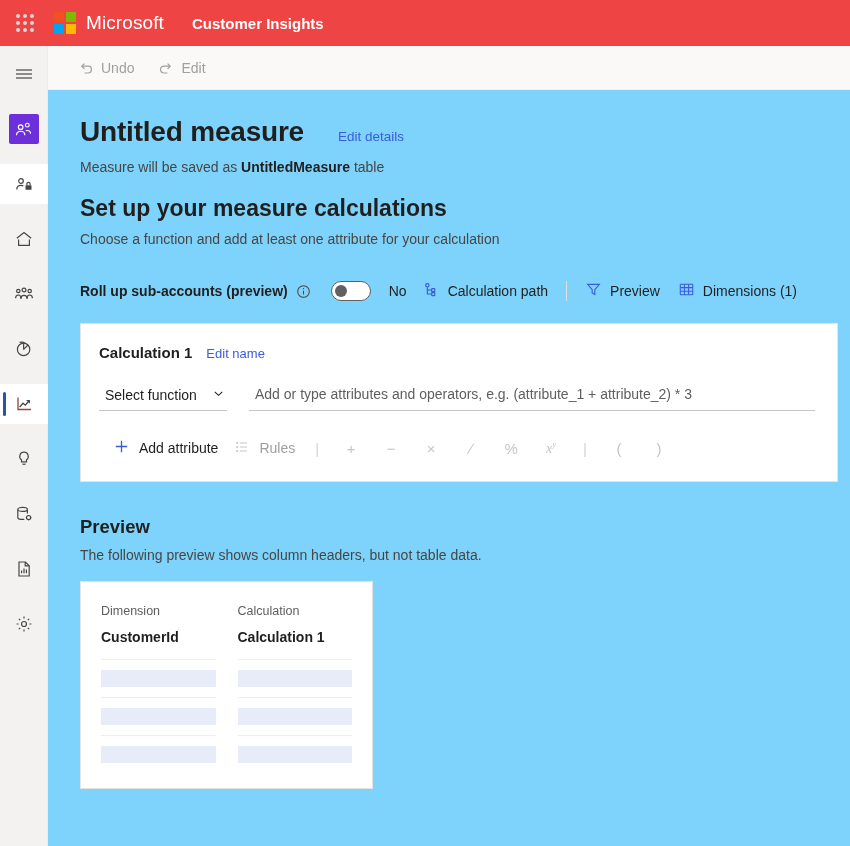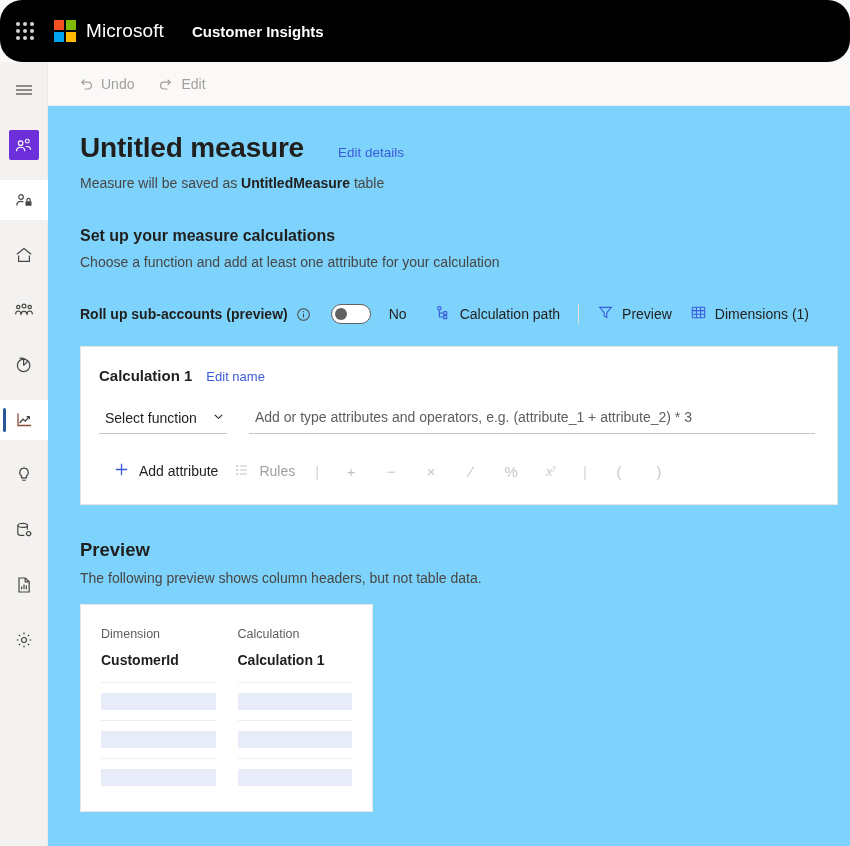--- a/index.html
+++ b/index.html
@@ -7,24 +7,23 @@
   body {
     width:850px; height:846px;
     background:#faf9f8;
     font-family:"Liberation Sans", sans-serif;
     color:#201f1e;
     overflow:hidden;
   }
 
   
   .topbar {
-    height:62px; background:#000000;
+    height:46px; background:#ef4444;
     display:flex; align-items:center;
     padding-left:10px;
-    border-radius:22px;
   }
   .waffle { width:30px; height:30px; display:flex; align-items:center; justify-content:center; cursor:pointer; }
   .waffle-grid { display:grid; grid-template-columns:repeat(3,4px); grid-template-rows:repeat(3,4px); gap:3px; }
   .waffle-grid i { display:block; width:4px; height:4px; background:#d6d6d6; border-radius:50%; }
   .ms-logo { display:grid; grid-template-columns:repeat(2,10px); grid-template-rows:repeat(2,10px); gap:2px; margin-left:14px; }
   .ms-logo i { display:block; }
   .ms-logo i:nth-child(1){background:#f25022;}
   .ms-logo i:nth-child(2){background:#7fba00;}
   .ms-logo i:nth-child(3){background:#00a4ef;}
   .ms-logo i:nth-child(4){background:#ffb900;}
@@ -73,27 +72,27 @@
 
   .content { padding:26px 0 0 32px; overflow:hidden; }
 
   .page-title-row { display:flex; align-items:baseline; gap:34px; }
   .page-title { font-size:28px; font-weight:bold; color:#201f1e; letter-spacing:-.2px; }
   .link { color:#3b5bdb; font-size:13.5px; cursor:pointer; }
   .link.small { font-size:13px; }
   .subtitle { font-size:14px; color:#484644; margin-top:11px; }
   .subtitle b { color:#201f1e; font-weight:bold; }
 
-  .section-title { font-size:16px; font-weight:bold; color:#201f1e; margin-top:36px; }
+  .section-title { font-size:23px; font-weight:bold; color:#201f1e; margin-top:20px; }
   .section-sub { font-size:14px; color:#484644; margin-top:9px; }
 
   
   .options-row {
     display:flex; align-items:center; margin-top:28px;
-    padding-right:32px;
+    padding-right:44px;
   }
   .rollup { display:flex; align-items:center; gap:8px; }
   .rollup-label { font-size:14px; font-weight:bold; color:#201f1e; }
   .info-icon { cursor:pointer; display:flex; }
   .toggle {
     width:40px; height:20px; border:1px solid #616161; border-radius:10px;
     background:#ffffff; position:relative; cursor:pointer; margin-left:12px;
   }
   .toggle .knob {
     position:absolute; left:3px; top:3px;

